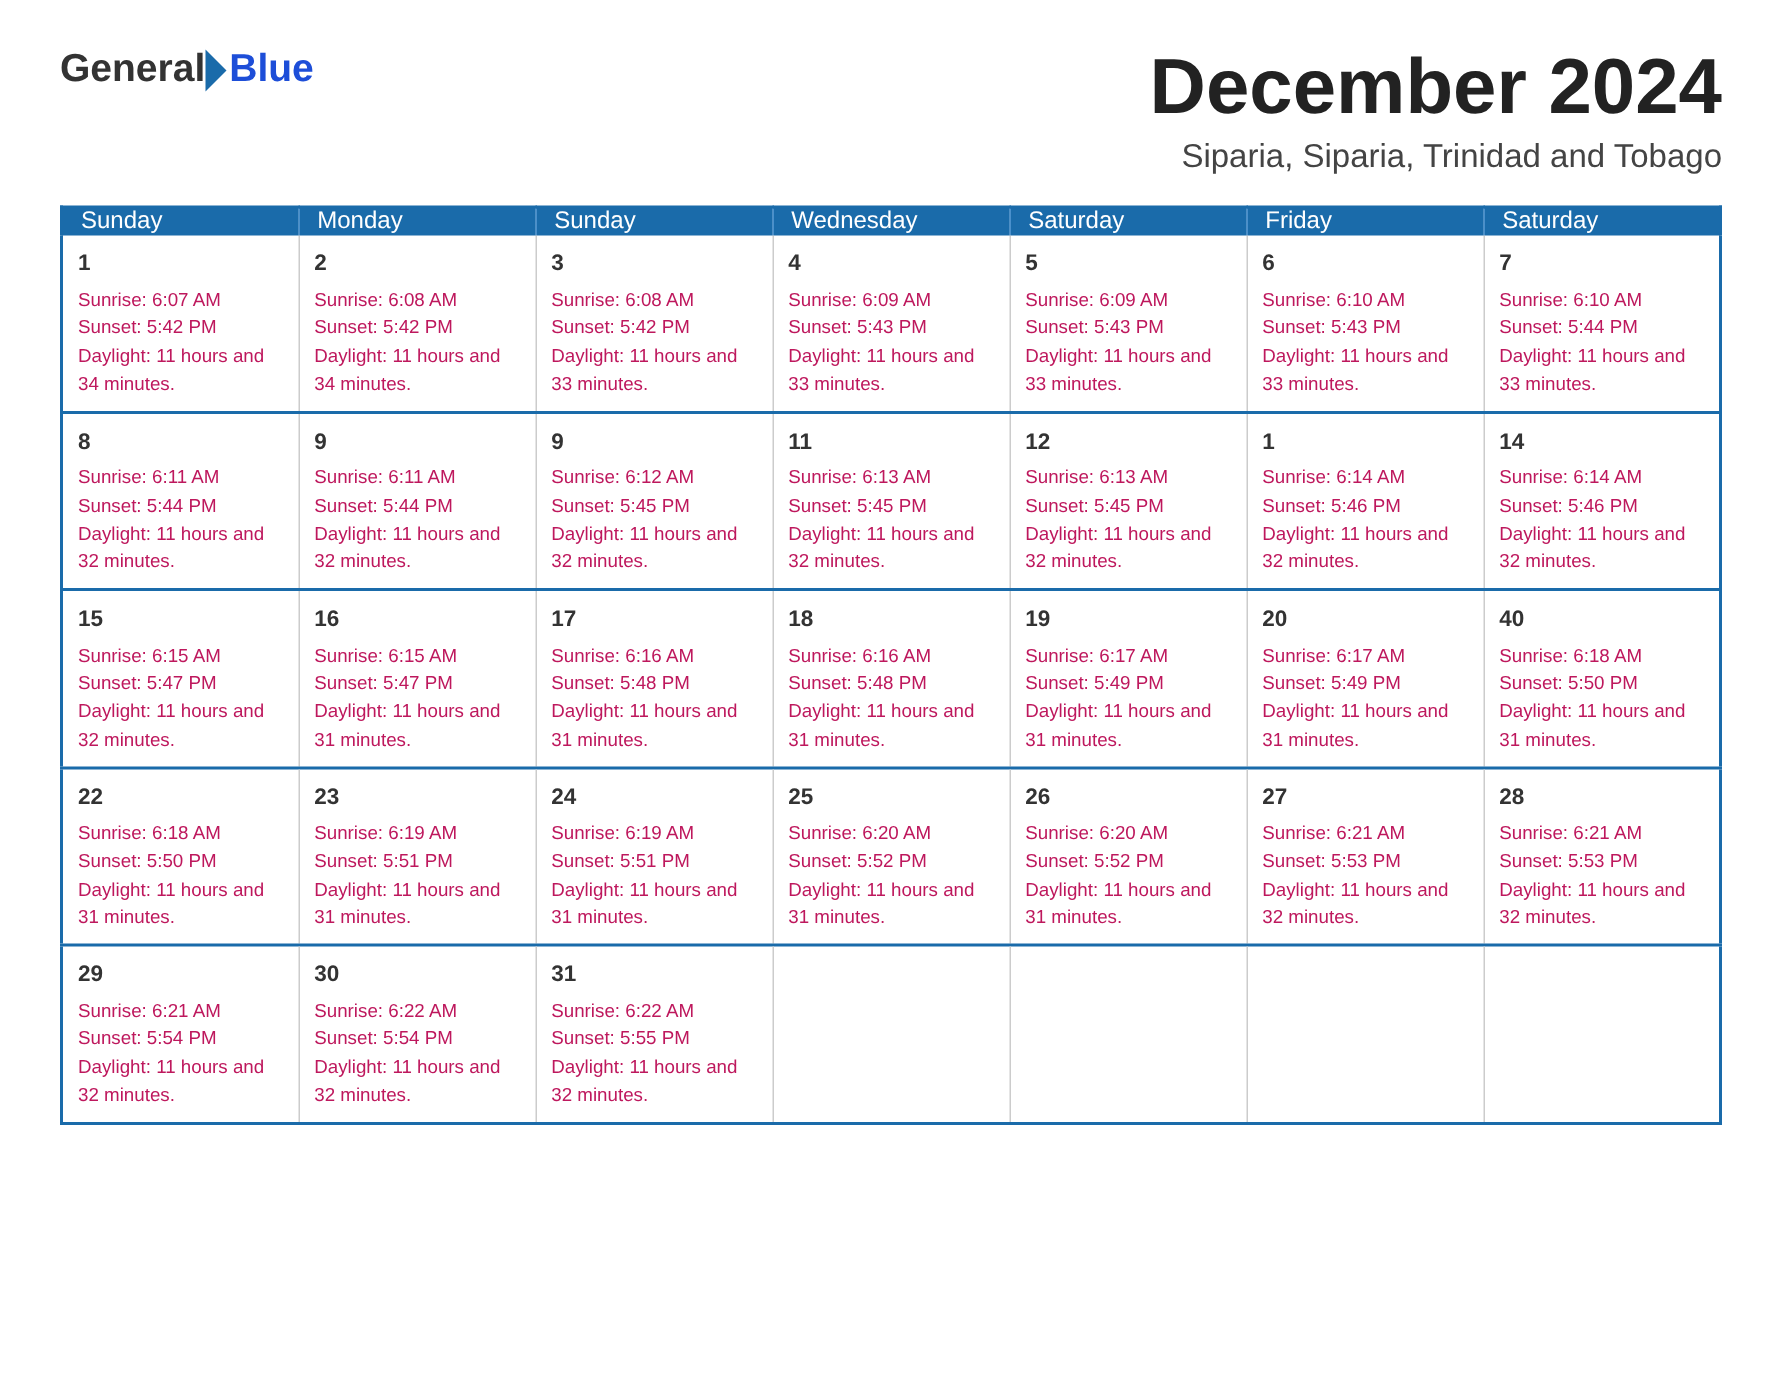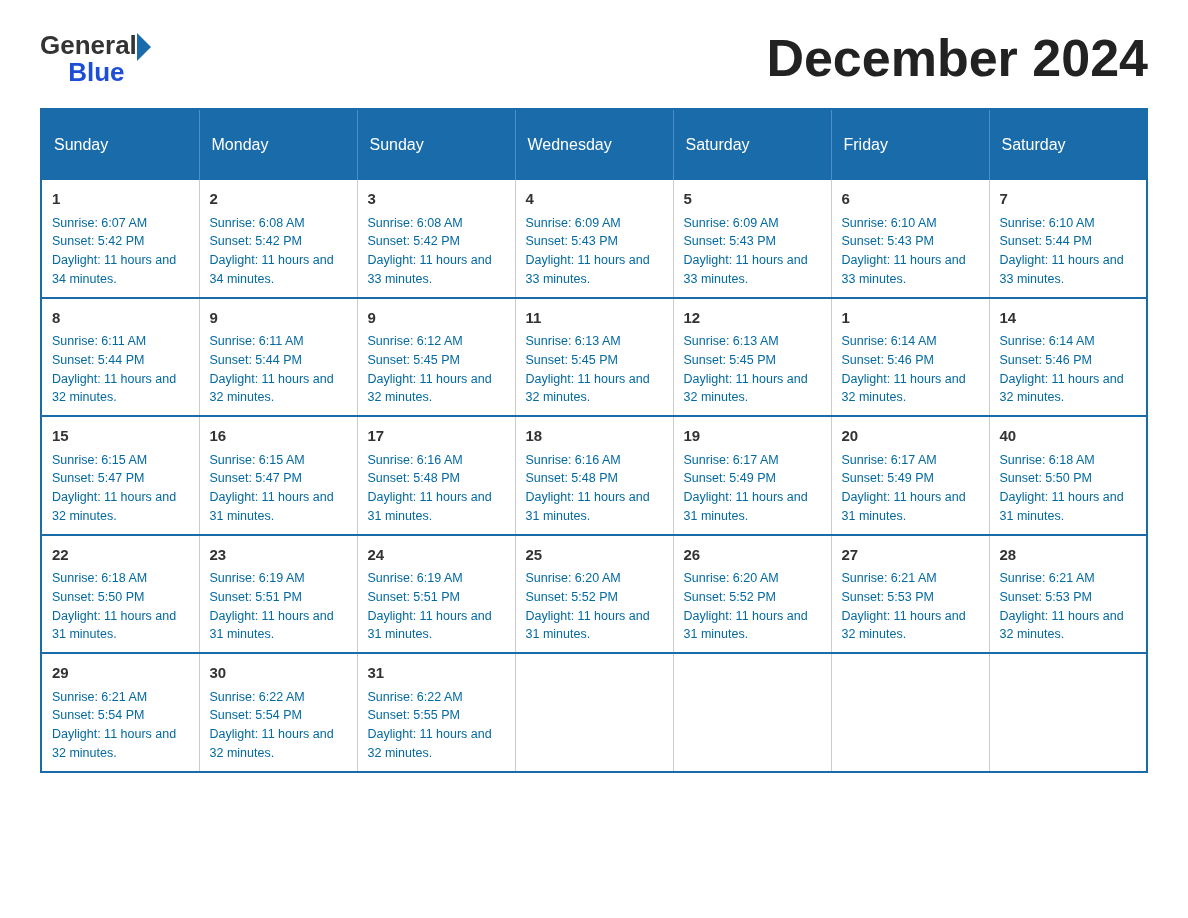--- a/index.html
+++ b/index.html
@@ -45,21 +45,21 @@
       margin-top: 4px;
     }
     .calendar {
       width: 100%;
       border-collapse: collapse;
       border: 2px solid #1a6baa;
     }
     .calendar th {
       background-color: #1a6baa;
       color: #fff;
-      padding: 26px 12px;
+      padding: 0 12px;
       text-align: left;
       font-size: 16px;
       font-weight: normal;
       border-right: 1px solid #4a90cc;
     }
     .calendar th:last-child {
       border-right: none;
     }
     .calendar td {
       vertical-align: top;
@@ -77,26 +77,26 @@
     .calendar tr:last-child td {
       border-bottom: none;
     }
     .day-number {
       font-size: 15px;
       font-weight: bold;
       margin-bottom: 3px;
     }
     .day-info {
       font-size: 12.5px;
-      color: #0369a1;
+      color: #be185d;
     }
     .logo-wrapper {
       display: flex;
-      flex-direction: column;
-      align-items: center;
+      flex-direction: row;
+      align-items: flex-end;
     }
     .logo-line1 {
       display: flex;
       align-items: center;
     }
     .logo-line2 {
       font-size: 26px;
       font-weight: bold;
       color: #1d4ed8;
       margin-top: -4px;
@@ -109,20 +109,21 @@
 <div class="header-section">
   <div class="logo-wrapper">
     <div class="logo-line1">
       <span class="logo-text-general">General</span>
       <div class="logo-arrow"></div>
     </div>
     <div class="logo-line2">Blue</div>
   </div>
   <div class="title-section">
     <h1>December 2024</h1>
+    <h2>Siparia, Siparia, Trinidad and Tobago</h2>
   </div>
 </div>
 
 <table class="calendar">
   <thead>
     <tr>
     <th>Sunday</th>
         <th>Monday</th>
         <th>Sunday</th>
         <th>Wednesday</th>

